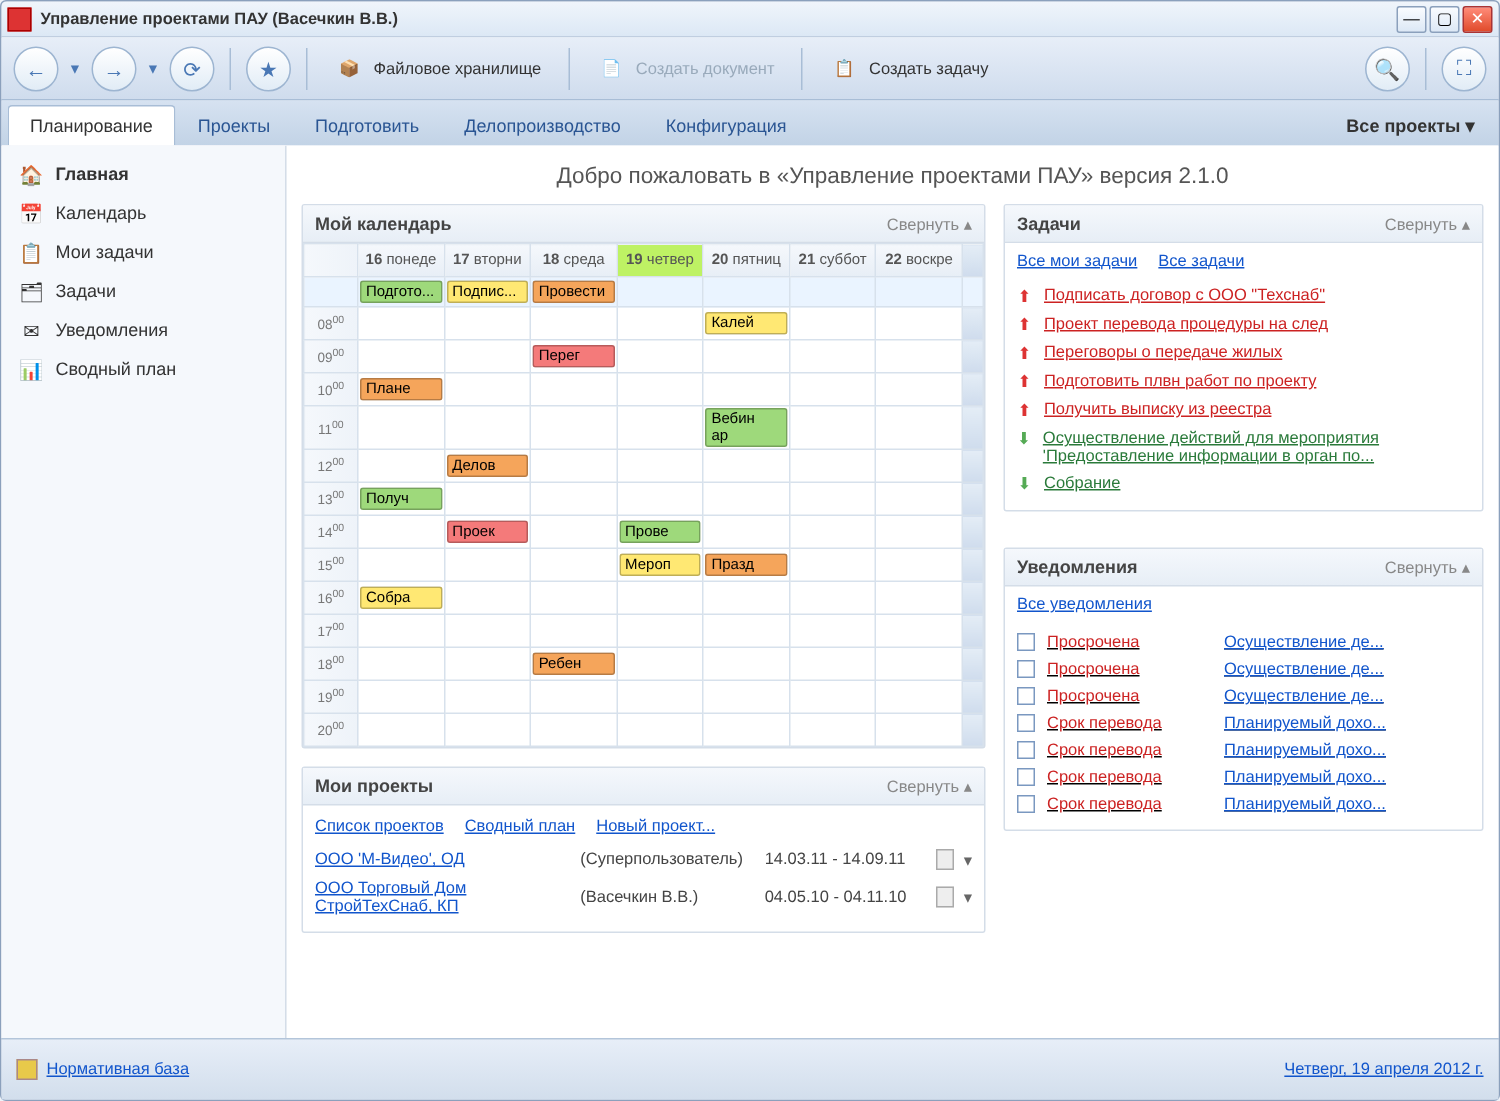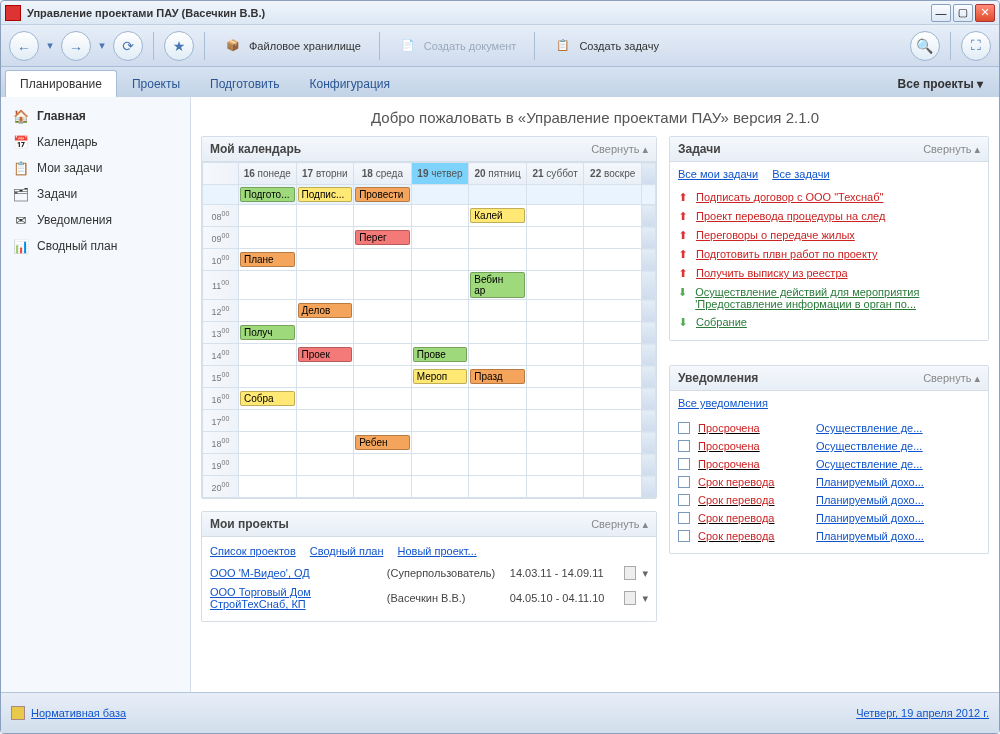--- a/index.html
+++ b/index.html
@@ -42,21 +42,21 @@
 
 .panel { border: 1px solid #d4dde8; border-radius: 2px; background: #fff; margin-bottom: 12px; }
 .panel-head { background: linear-gradient(#f5f8fc, #e7eef6); border-bottom: 1px solid #d4dde8; padding: 5px 8px; display: flex; align-items: center; }
 .panel-title { font-weight: bold; color: #444; font-size: 12px; }
 .panel-collapse { margin-left: auto; color: #888; font-size: 11px; cursor: pointer; }
 
 .cal { font-size: 11px; }
 .cal table { border-collapse: collapse; width: 100%; table-layout: fixed; }
 .cal th, .cal td { border: 1px solid #d7e1ec; height: 22px; padding: 0; }
 .cal th { background: linear-gradient(#f5f8fc, #e7eef6); font-weight: normal; color: #555; font-size: 10px; white-space: nowrap; overflow: hidden; padding: 2px 2px; text-align: center; }
-.cal th.today { background: #7dd3fc; }
+.cal th.today { background: #bef264; }
 .cal .timecol { width: 36px; background: linear-gradient(90deg, #f5f8fc, #eef3f9); font-size: 9px; color: #777; text-align: center; }
 .cal .timecol sup { font-size: 7px; }
 .cal .allday td { height: 20px; background: #eaf4ff; }
 .cal .ev { display: block; border-radius: 2px; padding: 1px 3px; font-size: 10px; white-space: nowrap; overflow: hidden; text-overflow: ellipsis; margin: 1px; border: 1px solid rgba(0,0,0,.25); }
 .cal .ev.green { background: #9ed97b; }
 .cal .ev.yellow { background: #ffe873; }
 .cal .ev.orange { background: #f5a55b; }
 .cal .ev.red { background: #f47a7a; }
 .cal .scrollfake { width: 14px; background: linear-gradient(#e4edf6,#cfdced); }
 
@@ -127,20 +127,21 @@
     <div class="tb-spacer"></div>
     <div class="nav-btn">🔍</div>
     <div class="tb-sep"></div>
     <div class="nav-btn">⛶</div>
   </div>
 
   <div class="tabbar">
     <div class="tab active"><span>Планирование</span></div>
     <div class="tab"><span>Проекты</span></div>
     <div class="tab"><span>Подготовить</span></div>
+    <div class="tab"><span>Делопроизводство</span></div>
     <div class="tab"><span>Конфигурация</span></div>
     <div class="tab-spacer"></div>
     <div class="all-projects"><span>Все проекты ▾</span></div>
   </div>
 
   <div class="content">
     <div class="sidebar">
       <div class="side-item active">
           <span class="side-ico">🏠</span>
           <span>Главная</span>

